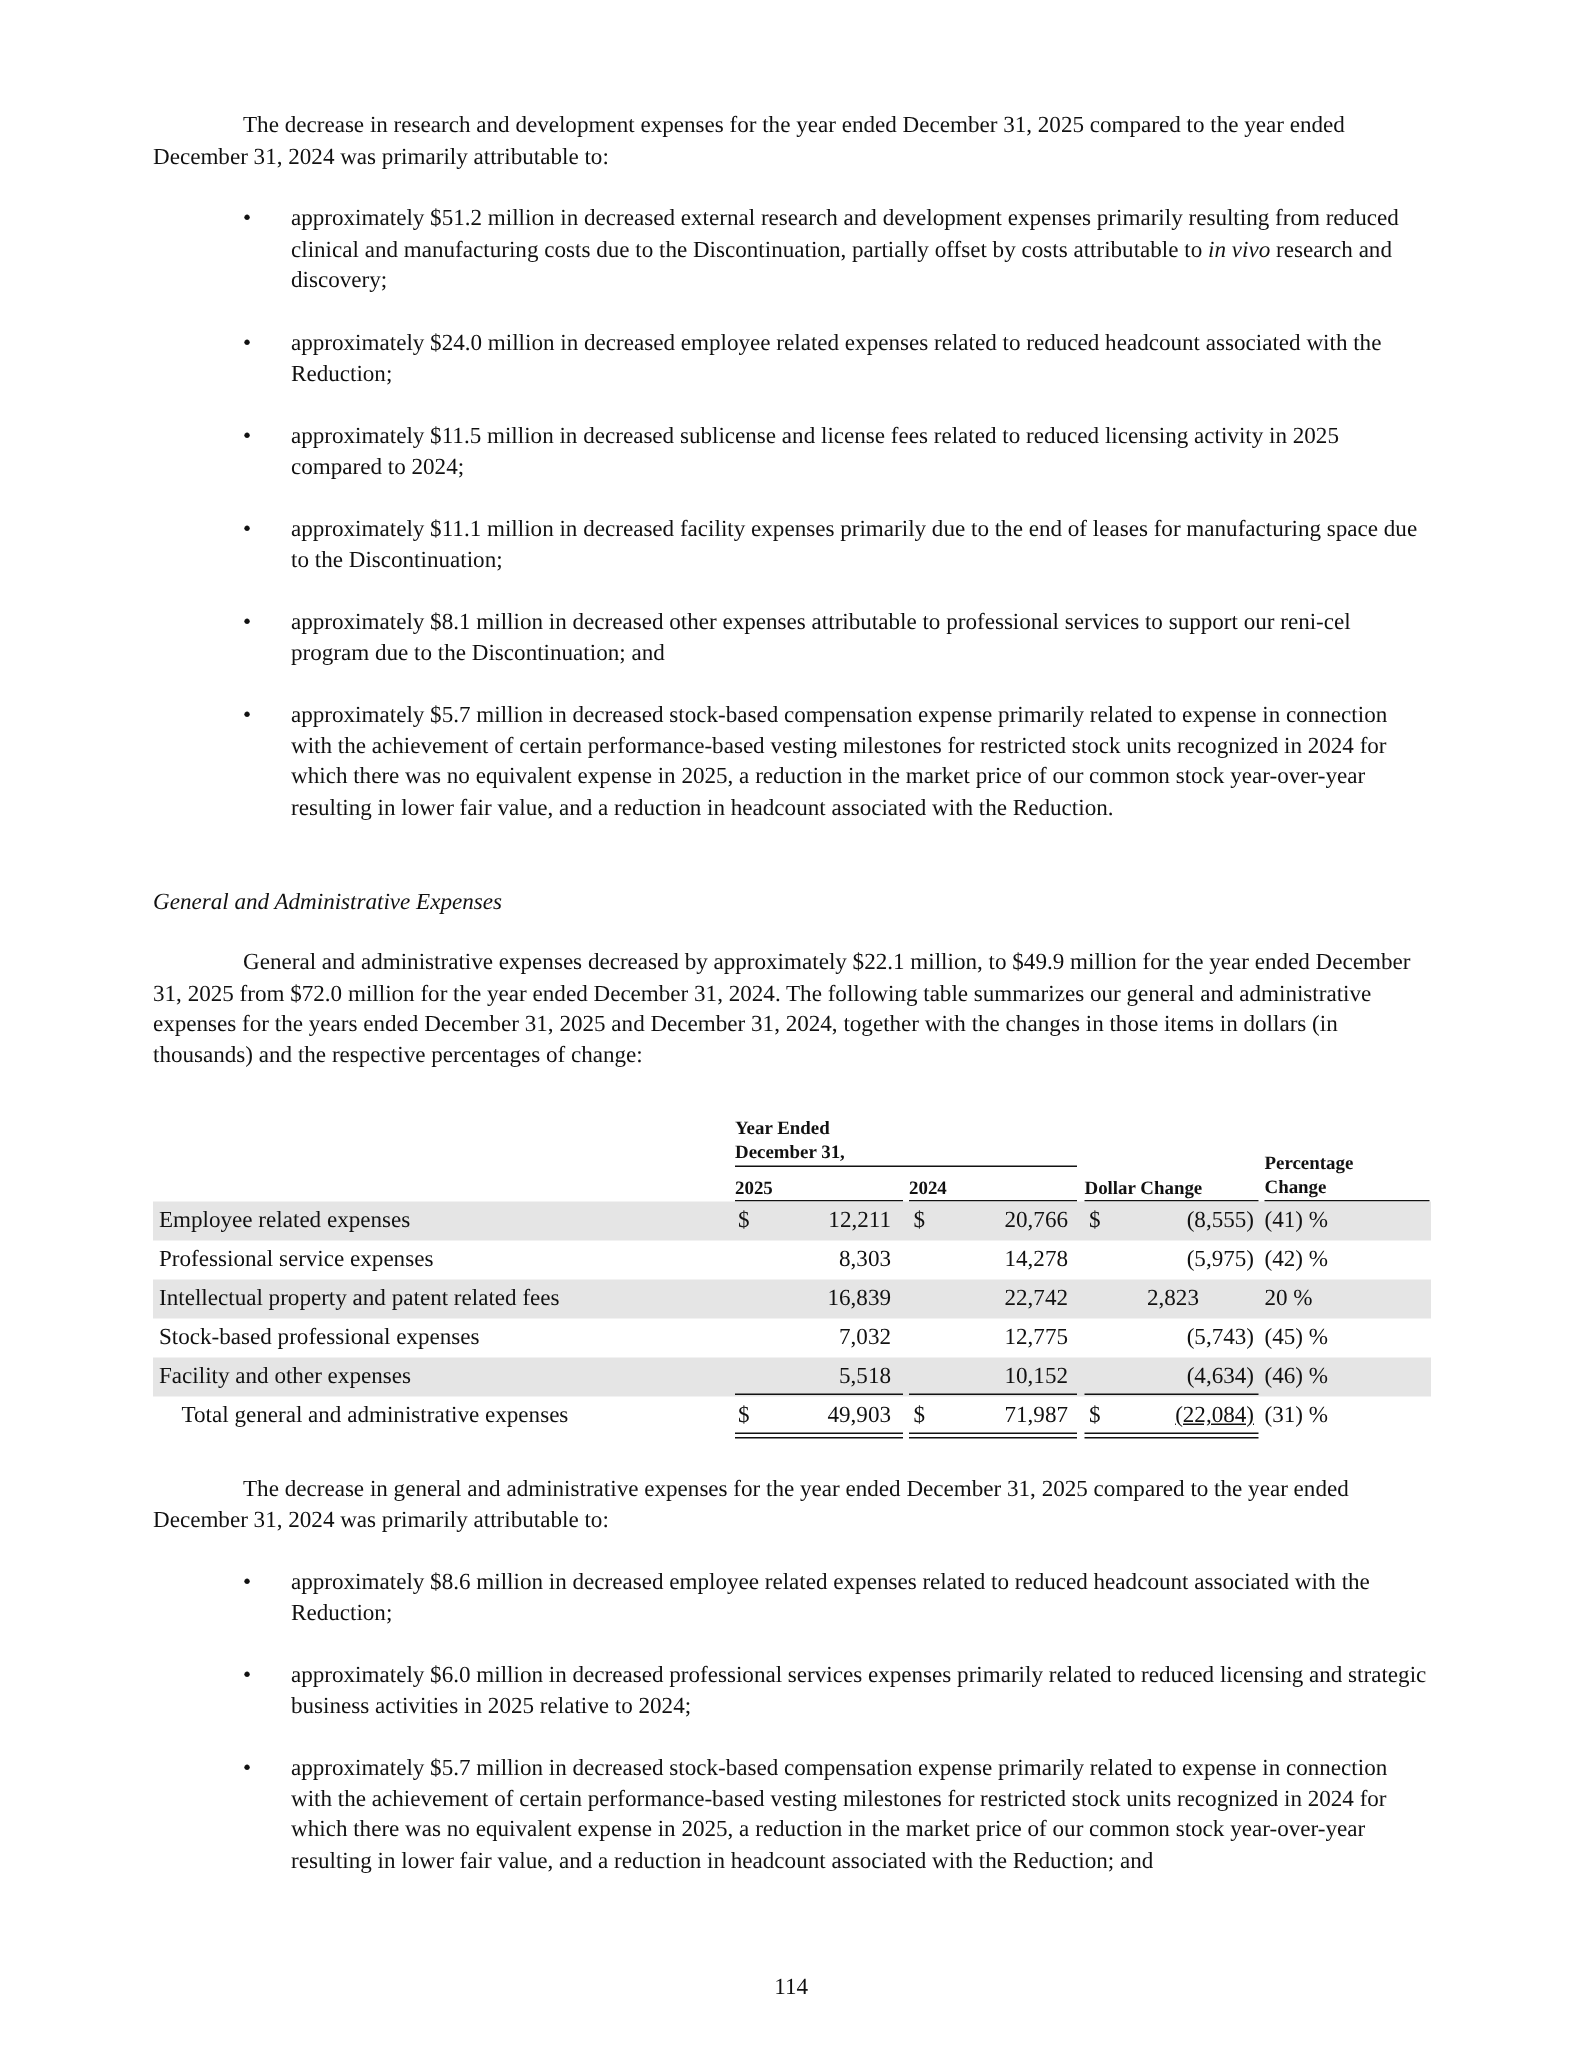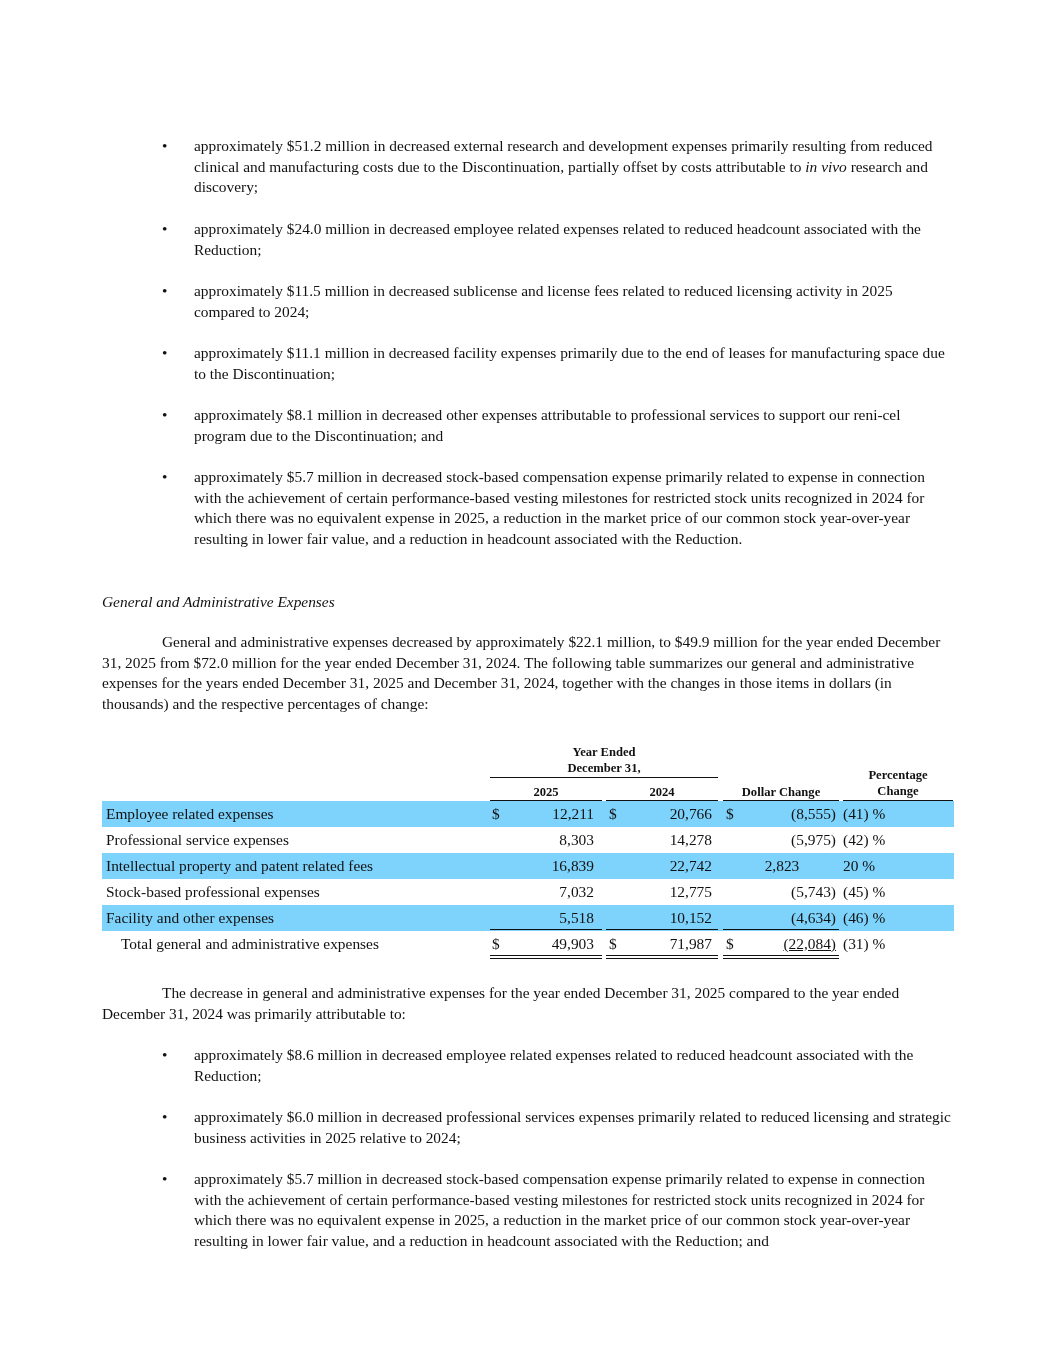--- a/index.html
+++ b/index.html
@@ -11,37 +11,38 @@
   .page { position: absolute; left: 0; top: 0; width: 1055px; height: 1365px; }
   .para { position: absolute; left: 102px; width: 852px; margin: 0; text-indent: 60px; }
   .bullet { position: absolute; left: 162px; width: 792px; margin: 0; }
   .bullet .dot { position: absolute; left: 0; top: 0; width: 20px; }
   .bullet .txt { display: block; margin-left: 32px; }
   .heading { position: absolute; left: 102px; margin: 0; font-style: italic; }
   em { font-style: italic; }
 
   
   .tbl { position: absolute; left: 102px; top: 744px; width: 852px; }
-  .hdr-bold { font-family: "Liberation Serif", serif; font-weight: bold; font-size: 12.6px; line-height: 16px; position: absolute; text-align: center; }
+  .hdr-bold { font-family: "Liberation Serif", serif; font-weight: bold; font-size: 12.6px; line-height: 16px; position: absolute; text-align: left; }
   .rule { position: absolute; height: 0; border-top: 1.6px solid #111; }
   .row { position: absolute; left: 0; width: 852px; height: 25.5px; line-height: 25.5px; }
-  .row.shaded { background: #7dd3fc; }
+  .row.shaded { background: #e5e5e5; }
   .cell { position: absolute; top: 0; white-space: nowrap; }
   .lbl { left: 4px; }
   .lbl.indent { left: 19px; }
   .dol { text-align: left; }
   .num { text-align: right; }
   .pct { text-align: left; }
   .page-num { position: absolute; left: 0; width: 1055px; text-align: center; top: 1315px; }
 </style>
 </head>
 <body>
 
 <div class="page">
 
+  <p class="para" style="top:74px;">The decrease in research and development expenses for the year ended December 31, 2025 compared to the year ended December 31, 2024 was primarily attributable to:</p>
 
   <div class="bullet" style="top:136px;">
     <span class="dot">•</span>
     <span class="txt"><span>approximately $51.2 million in decreased external research and development expenses primarily resulting from reduced clinical and manufacturing costs due to the Discontinuation, partially offset by costs attributable to </span><em>in vivo</em><span> research and discovery;</span></span>
   </div>
 
   <div class="bullet" style="top:219px;">
     <span class="dot">•</span>
     <span class="txt">approximately $24.0 million in decreased employee related expenses related to reduced headcount associated with the Reduction;</span>
   </div>
@@ -167,13 +168,14 @@
   <div class="bullet" style="top:1107px;">
     <span class="dot">•</span>
     <span class="txt">approximately $6.0 million in decreased professional services expenses primarily related to reduced licensing and strategic business activities in 2025 relative to 2024;</span>
   </div>
 
   <div class="bullet" style="top:1169px;">
     <span class="dot">•</span>
     <span class="txt">approximately $5.7 million in decreased stock-based compensation expense primarily related to expense in connection with the achievement of certain performance-based vesting milestones for restricted stock units recognized in 2024 for which there was no equivalent expense in 2025, a reduction in the market price of our common stock year-over-year resulting in lower fair value, and a reduction in headcount associated with the Reduction; and</span>
   </div>
 
+  <div class="page-num">114</div>
 </div>
 
 </body></html>

